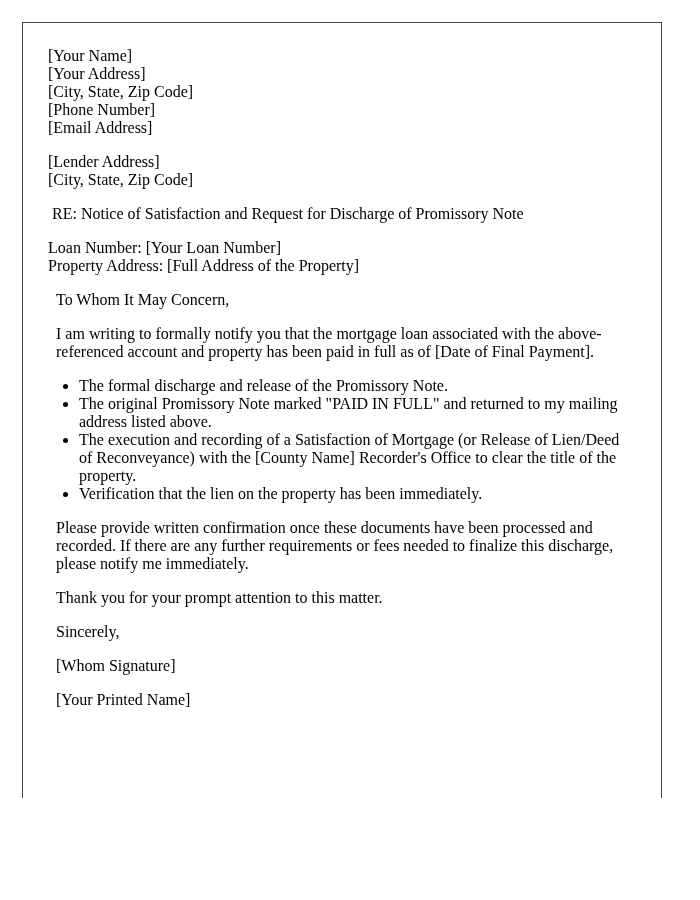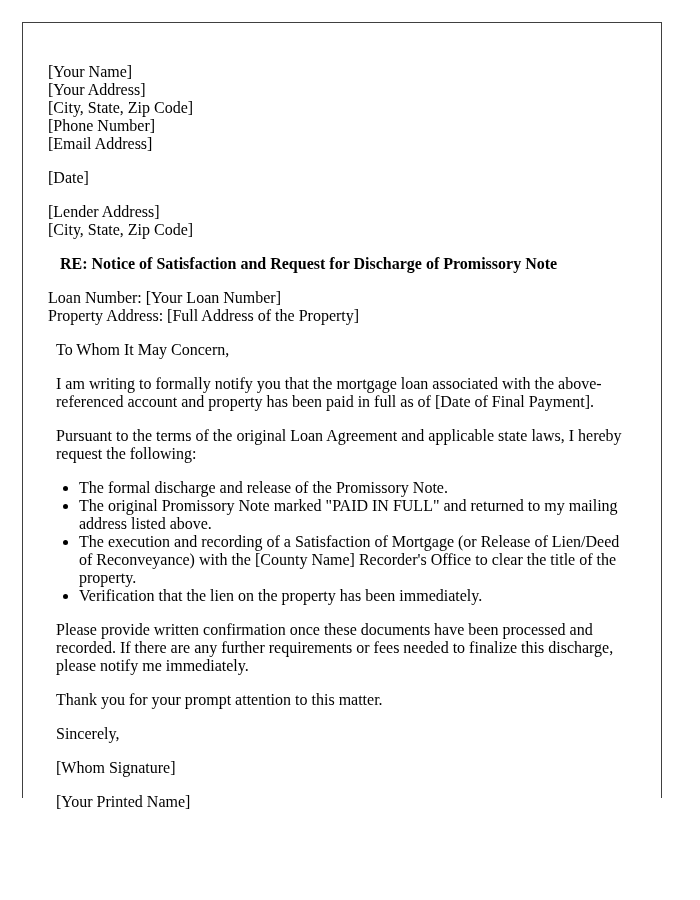--- a/index.html
+++ b/index.html
@@ -18,33 +18,33 @@
   .letter-frame {
     position: absolute;
     left: 22px; top: 22px;
     width: 638px; height: 775px;
     border: 1px solid var(--frame-border, #404040);
     border-bottom: none;
   }
   
   .letter-clip {
     position: absolute;
-    left: 0; top: 16px;
+    left: 0; top: 0;
     width: 638px; height: 783px;
     overflow: hidden;
   }
   .letter-content {
     padding: 24px 28px 0 25px;
     font-size: 16px;
     line-height: 18px;
   }
   .block { margin: 0 0 16px 0; }
   .line { line-height: 18px; }
   .para { margin: 0 0 16px 8px; }
-  .subject { font-weight: bold; margin: 0 0 16px 12px; }
+  .subject { font-weight: normal; margin: 0 0 16px 4px; }
   ul.request-list {
     margin: 0 0 16px 0;
     padding-left: 31px;
     list-style-type: disc;
   }
   ul.request-list li { line-height: 18px; }
 </style>
 </head>
 <body style="color: rgb(0, 0, 0);">
 
@@ -54,41 +54,37 @@
       <div class="letter-content">
 
         <div class="block">
           <div class="line">[Your Name]</div>
           <div class="line">[Your Address]</div>
           <div class="line">[City, State, Zip Code]</div>
           <div class="line">[Phone Number]</div>
           <div class="line">[Email Address]</div>
         </div>
 
-        <div class="block">
-          <div class="line">[Date]</div>
-        </div>
 
         <div class="block">
           <div class="line">[Lender Address]</div>
           <div class="line">[City, State, Zip Code]</div>
         </div>
 
         <div class="subject">RE: Notice of Satisfaction and Request for Discharge of Promissory Note</div>
 
         <div class="block">
           <div class="line">Loan Number: [Your Loan Number]</div>
           <div class="line">Property Address: [Full Address of the Property]</div>
         </div>
 
         <p class="para">To Whom It May Concern,</p>
 
         <p class="para">I am writing to formally notify you that the mortgage loan associated with the above-referenced account and property has been paid in full as of [Date of Final Payment].</p>
 
-        <p class="para">Pursuant to the terms of the original Loan Agreement and applicable state laws, I hereby request the following:</p>
 
         <ul class="request-list">
           <li>The formal discharge and release of the Promissory Note.</li>
           <li>The original Promissory Note marked "PAID IN FULL" and returned to my mailing address listed above.</li>
           <li>The execution and recording of a Satisfaction of Mortgage (or Release of Lien/Deed of Reconveyance) with the [County Name] Recorder's Office to clear the title of the property.</li>
           <li>Verification that the lien on the property has been immediately.</li>
         </ul>
 
         <p class="para">Please provide written confirmation once these documents have been processed and recorded. If there are any further requirements or fees needed to finalize this discharge, please notify me immediately.</p>
 

